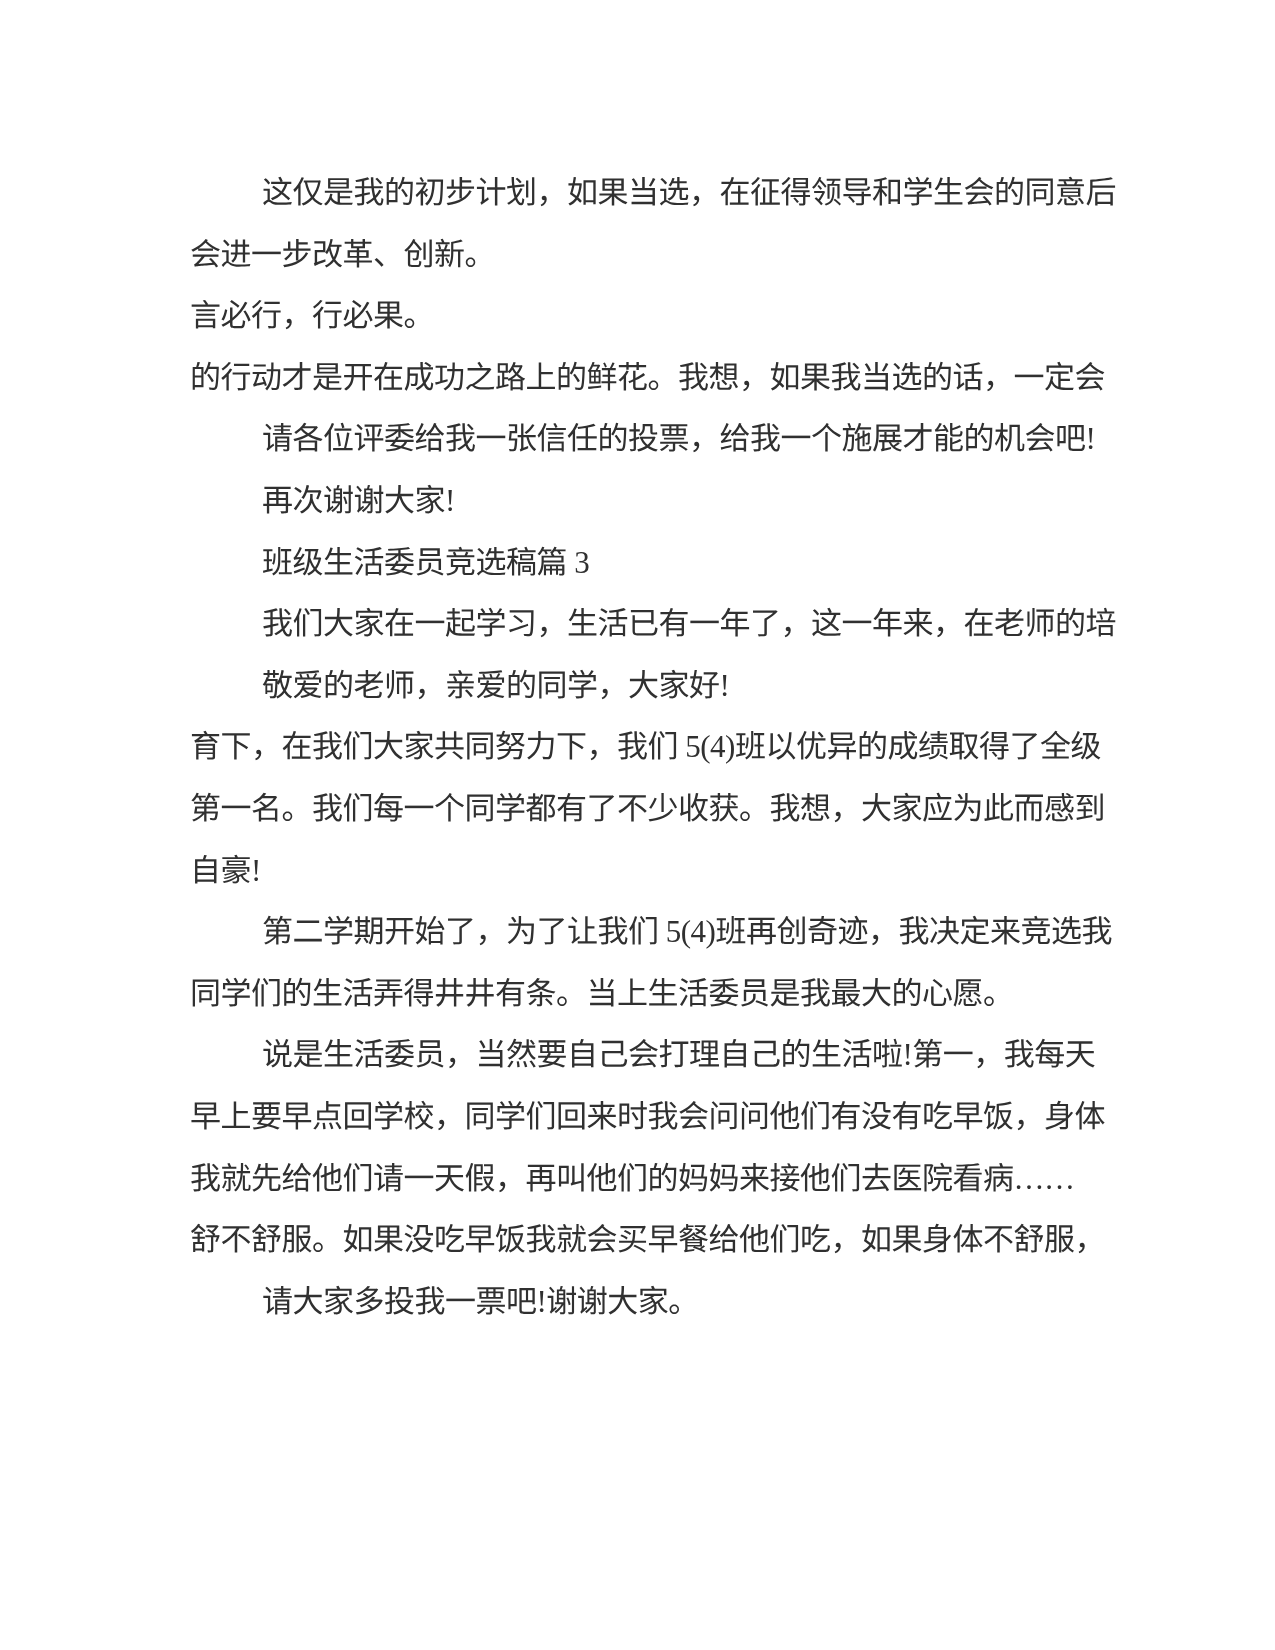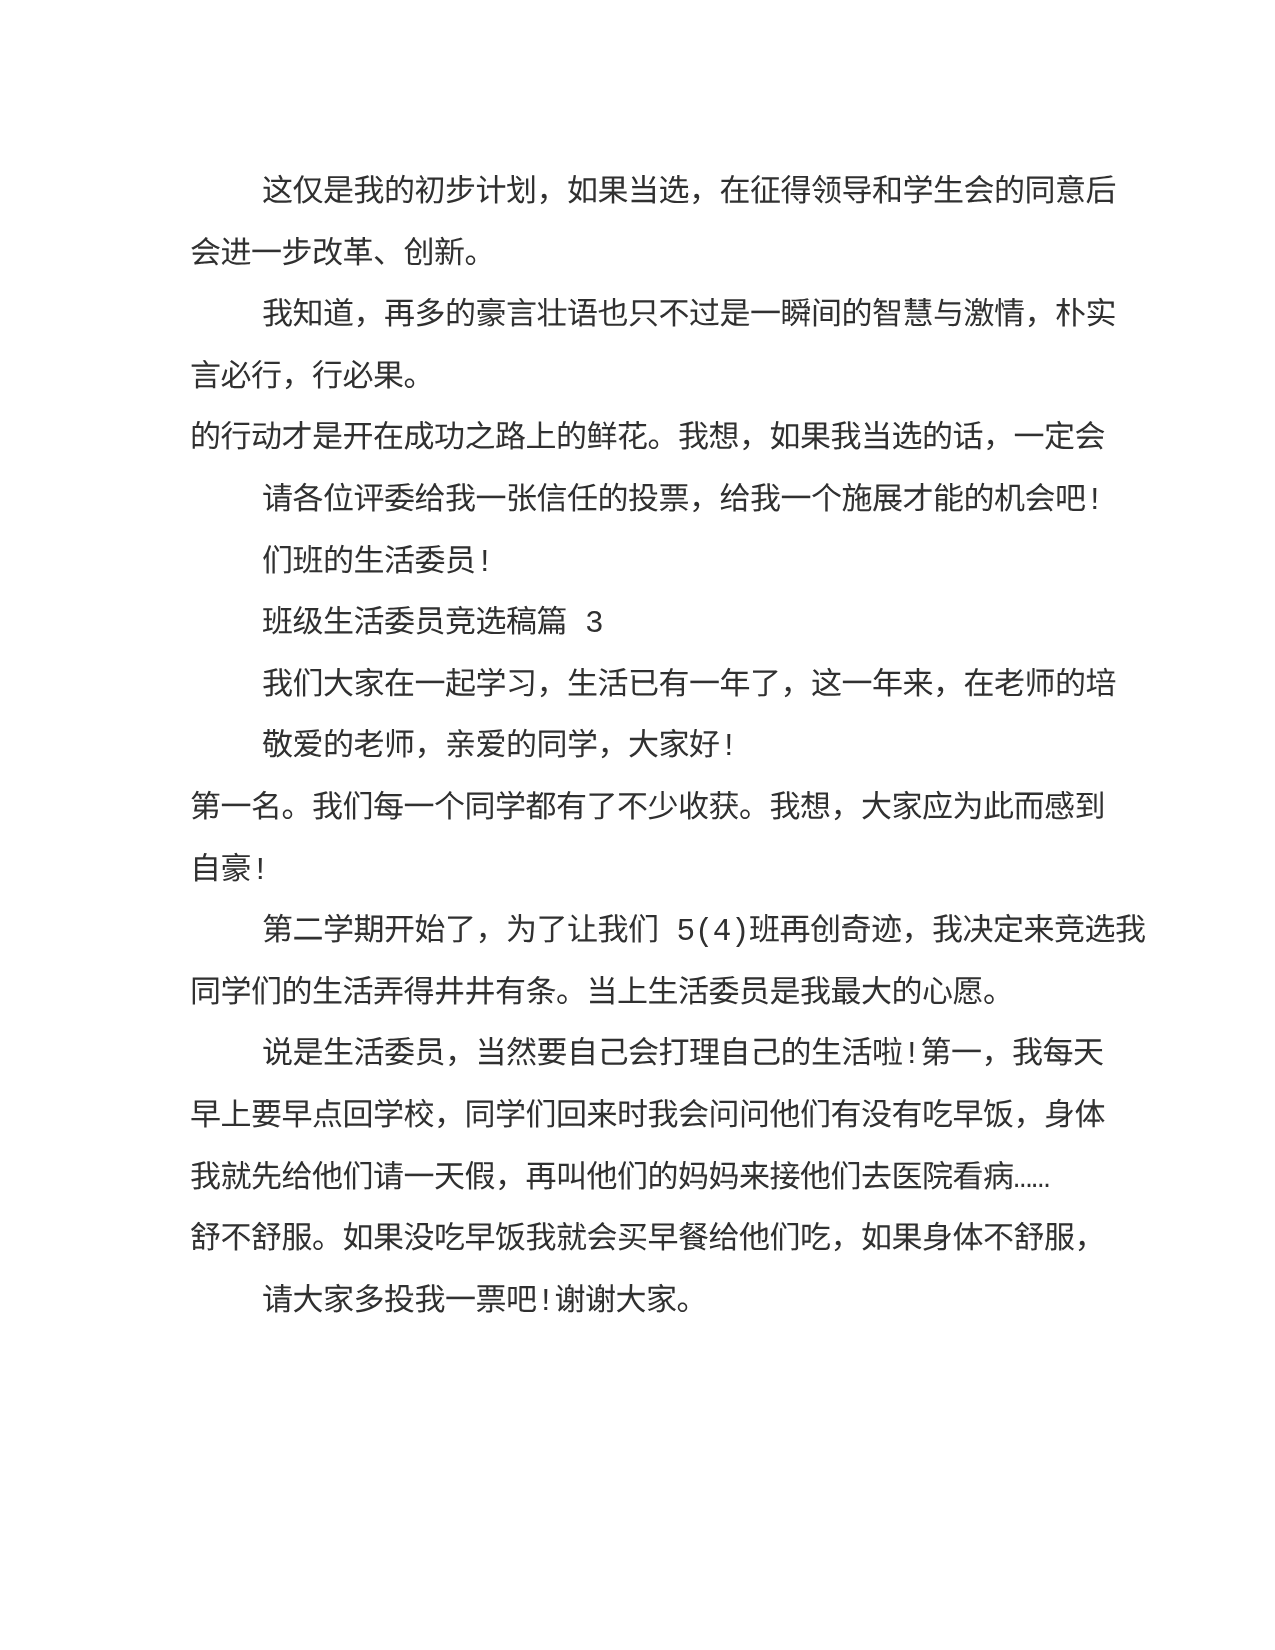--- a/index.html
+++ b/index.html
@@ -20,42 +20,42 @@
     top: 162px;
     width: 900px;
   }
   .line {
     height: 61.6px;
     line-height: 61.6px;
     font-size: 31px;
     letter-spacing: -0.5px;
     color: #303030;
     white-space: nowrap;
-    font-family: Liberation Mono, monospace;
+    font-family: Liberation Serif, serif;
     font-weight: normal;
   }
   .line.indent {
     text-indent: 72px;
   }
 </style>
 </head>
 <body>
 
 <div class="page">
   <div class="text-block">
     <div class="line indent">这仅是我的初步计划，如果当选，在征得领导和学生会的同意后</div>
     <div class="line">会进一步改革、创新。</div>
-    <div class="line indent">我知道，再多的豪言壮语也只不过是一瞬间的智慧与激情，朴实</div>
     <div class="line">言必行，行必果。</div>
     <div class="line">的行动才是开在成功之路上的鲜花。我想，如果我当选的话，一定会</div>
     <div class="line indent">请各位评委给我一张信任的投票，给我一个施展才能的机会吧!</div>
-    <div class="line indent">们班的生活委员!</div>
+    <div class="line indent">再次谢谢大家!</div>
     <div class="line indent">班级生活委员竞选稿篇 3</div>
     <div class="line indent">我们大家在一起学习，生活已有一年了，这一年来，在老师的培</div>
     <div class="line indent">敬爱的老师，亲爱的同学，大家好!</div>
+    <div class="line">育下，在我们大家共同努力下，我们 5(4)班以优异的成绩取得了全级</div>
     <div class="line">第一名。我们每一个同学都有了不少收获。我想，大家应为此而感到</div>
     <div class="line">自豪!</div>
     <div class="line indent">第二学期开始了，为了让我们 5(4)班再创奇迹，我决定来竞选我</div>
     <div class="line">同学们的生活弄得井井有条。当上生活委员是我最大的心愿。</div>
     <div class="line indent">说是生活委员，当然要自己会打理自己的生活啦!第一，我每天</div>
     <div class="line">早上要早点回学校，同学们回来时我会问问他们有没有吃早饭，身体</div>
     <div class="line">我就先给他们请一天假，再叫他们的妈妈来接他们去医院看病……</div>
     <div class="line">舒不舒服。如果没吃早饭我就会买早餐给他们吃，如果身体不舒服，</div>
     <div class="line indent">请大家多投我一票吧!谢谢大家。</div>
   </div>

